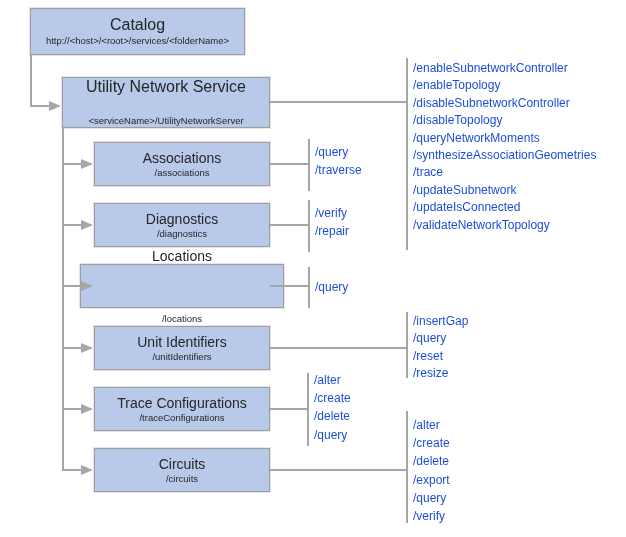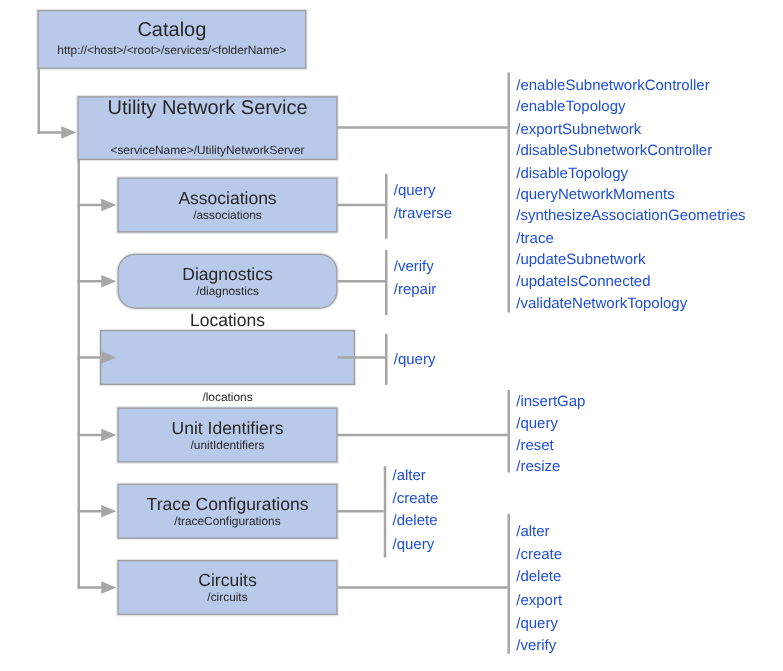--- a/index.html
+++ b/index.html
@@ -72,21 +72,21 @@
   <div class="node" style="left:62px; top:77px; width:208px; height:51px;justify-content:space-between;">
     <div class="node-title">Utility Network Service</div>
     <div class="node-subtitle">&lt;serviceName&gt;/UtilityNetworkServer</div>
   </div>
 
   <div class="node small" style="left:94px; top:142px; width:176px; height:44px;">
     <div class="node-title">Associations</div>
     <div class="node-subtitle">/associations</div>
   </div>
 
-  <div class="node small" style="left:94px; top:203px; width:176px; height:44px;border-radius:14px;">
+  <div class="node small" style="left:94px; top:203px; width:176px; height:44px;">
     <div class="node-title">Diagnostics</div>
     <div class="node-subtitle">/diagnostics</div>
   </div>
 
   <div class="node small" style="left:80px; top:264px; width:204px; height:44px;gap:48px;">
     <div class="node-title">Locations</div>
     <div class="node-subtitle">/locations</div>
   </div>
 
   <div class="node small" style="left:94px; top:326px; width:176px; height:44px;">
@@ -126,21 +126,20 @@
   <div class="arrow-right" style="left:81px; top:404px;"></div>
 
   <div class="hline" style="left:62px; top:469px; width:20px;"></div>
   <div class="arrow-right" style="left:81px; top:465px;"></div>
 
   <div class="hline" style="left:270px; top:101px; width:136px;"></div>
   <div class="vline" style="left:406px; top:58px; height:192px;"></div>
   <div class="ops-list" style="left:413px; top:60px;">
       <div class="op">/enableSubnetworkController</div>
       <div class="op">/enableTopology</div>
-      <div class="op">/exportSubnetwork</div>
       <div class="op">/disableSubnetworkController</div>
       <div class="op">/disableTopology</div>
       <div class="op">/queryNetworkMoments</div>
       <div class="op">/synthesizeAssociationGeometries</div>
       <div class="op">/trace</div>
       <div class="op">/updateSubnetwork</div>
       <div class="op">/updateIsConnected</div>
       <div class="op">/validateNetworkTopology</div>
     </div>
 

